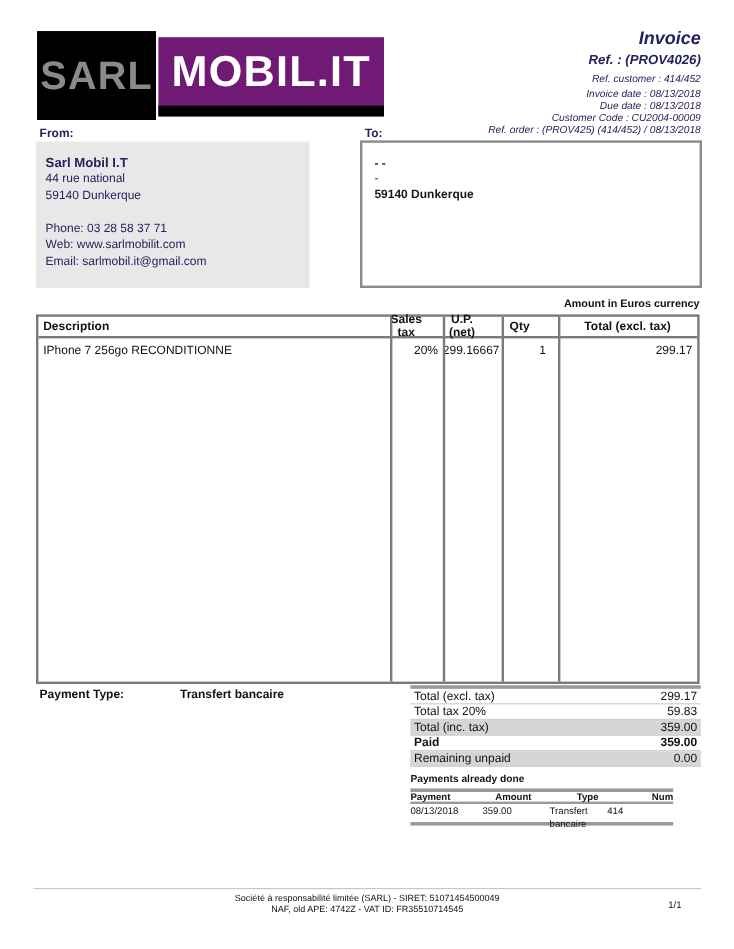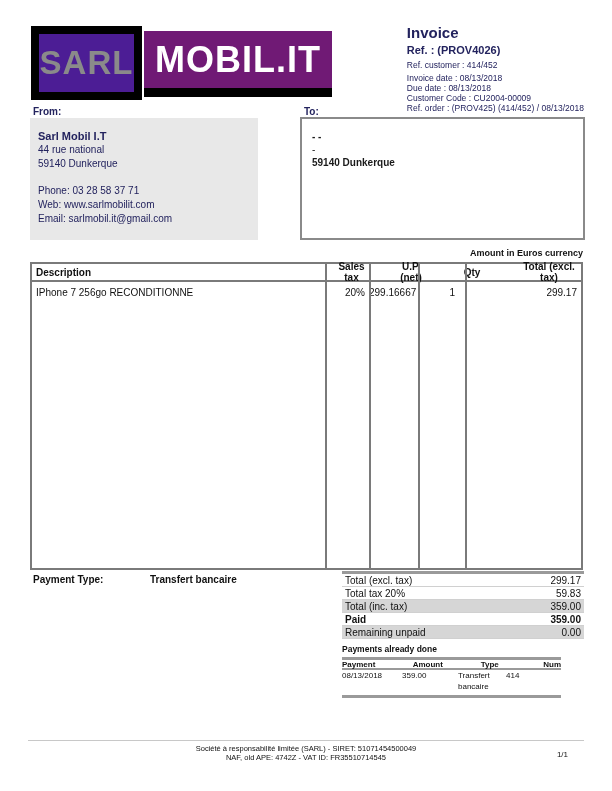--- a/index.html
+++ b/index.html
@@ -2,29 +2,29 @@
 <html><head>
 <meta charset="utf-8">
 <style>
   * { margin:0; padding:0; box-sizing:border-box; }
   html,body { background:#fff; }
   body { width:612px; height:791px; font-family:"Liberation Sans", sans-serif; position:relative; color:#111; }
   .page { position:absolute; inset:0; background:#fff; overflow:hidden; }
 
   
   .logo { position:absolute; left:31px; top:26px; display:flex; align-items:flex-start; }
-  .logo-sarl { width:111px; height:74px; border:8px solid #000; background:#4c1d95;
+  .logo-sarl { width:99px; height:74px; border:8px solid #000; background:#000000;
                display:flex; align-items:center; justify-content:center;
                font-size:33px; font-weight:bold; color:#8a8a8a; letter-spacing:1px; }
   .logo-mobil { margin-left:2px; margin-top:5px; height:66px; background:#701a75;
                 border-bottom:9px solid #000; color:#fff; display:flex; align-items:center;
                 padding:0 11px; font-size:36px; font-weight:bold; letter-spacing:1px; }
 
   
-  .inv-head { position:absolute; right:28px; top:24px; color:#23235e; }
+  .inv-head { position:absolute; right:28px; top:24px; text-align:right; color:#23235e;font-style:italic; }
   .inv-title { font-size:15px; font-weight:bold; }
   .inv-ref { font-size:11px; font-weight:bold; margin-top:3px; margin-bottom:4px; }
   .inv-line { font-size:8.5px; line-height:10px; }
   .inv-line.sp { margin-top:3px; }
 
   
   .from-label { position:absolute; left:33px; top:106px; font-size:10px; font-weight:bold; color:#23235e; }
   .from-box { position:absolute; left:30px; top:118px; width:228px; height:122px; background:#e8e8e8;
               padding:11px 8px; font-size:10px; line-height:14px; color:#23235e; }
   .from-name { font-weight:bold; font-size:11px; }
@@ -33,21 +33,21 @@
   .to-box { position:absolute; left:300px; top:117px; width:285px; height:123px; background:#fff;
             border:2px solid #8a8a8a; padding:11px 10px; font-size:10px; line-height:13px; color:#1a1a1a; }
   .to-b { font-weight:bold; }
 
   .currency-note { position:absolute; right:29px; top:248px; font-size:9px; font-weight:bold; color:#111; }
 
   
   .items { position:absolute; left:30px; top:262px; width:553px; height:308px; border:2px solid #7a7a7a; }
   .vline { position:absolute; top:0; bottom:0; width:2px; background:#7a7a7a; }
   .it-header { display:flex; height:18px; border-bottom:2px solid #7a7a7a; align-items:center;
-               font-size:10px; font-weight:bold;gap:13px; }
+               font-size:10px; font-weight:bold; }
   .it-row { display:flex; height:16px; align-items:center; font-size:10px; font-weight:normal; margin-top:2px; }
   .c-desc { width:293px; padding-left:4px; }
   .c-tax  { width:44px; text-align:right; padding-right:4px; }
   .c-up   { width:49px; text-align:right; padding-right:4px; }
   .c-qty  { width:47px; text-align:right; padding-right:10px; }
   .c-tot  { flex:1; text-align:right; padding-right:4px; }
   .it-header .c-tax, .it-header .c-up, .it-header .c-qty { text-align:center; padding-right:17px; }
   .it-header .c-tot { text-align:center; padding-right:0; }
 
   
@@ -60,21 +60,21 @@
            padding:0 3px; border-bottom:1px solid #d0d0d0; }
   .t-row.gray { background:#d6d6d6; }
   .t-row.bold { font-weight:bold; }
 
   
   .pays { position:absolute; left:342px; top:644px; width:219px; }
   .pays-title { font-size:8.5px; font-weight:bold; margin-bottom:3px; }
   .pays-table { border-top:3px solid #9a9a9a; border-bottom:3px solid #9a9a9a; }
   .p-head { display:flex; font-size:8px; font-weight:bold; height:10px; line-height:10px;
             border-bottom:2px solid #9a9a9a;gap:30px; }
-  .p-row { display:flex; font-size:8px; height:25px; line-height:11px; }
+  .p-row { display:flex; font-size:8px; height:15px; line-height:11px; }
   .p-c1 { width:60px; } .p-c2 { width:56px; } .p-c3 { width:48px; } .p-c4 { flex:1; }
 
   
   .foot-rule { position:absolute; left:28px; top:740px; width:556px; border-top:1px solid #c8c8c8; }
   .footer { position:absolute; left:0; top:744px; width:612px; text-align:center;
             font-size:7.5px; line-height:9px; color:#111; }
   .page-num { position:absolute; right:44px; top:750px; font-size:8px; color:#111; }
 </style>
 </head>
 <body>

